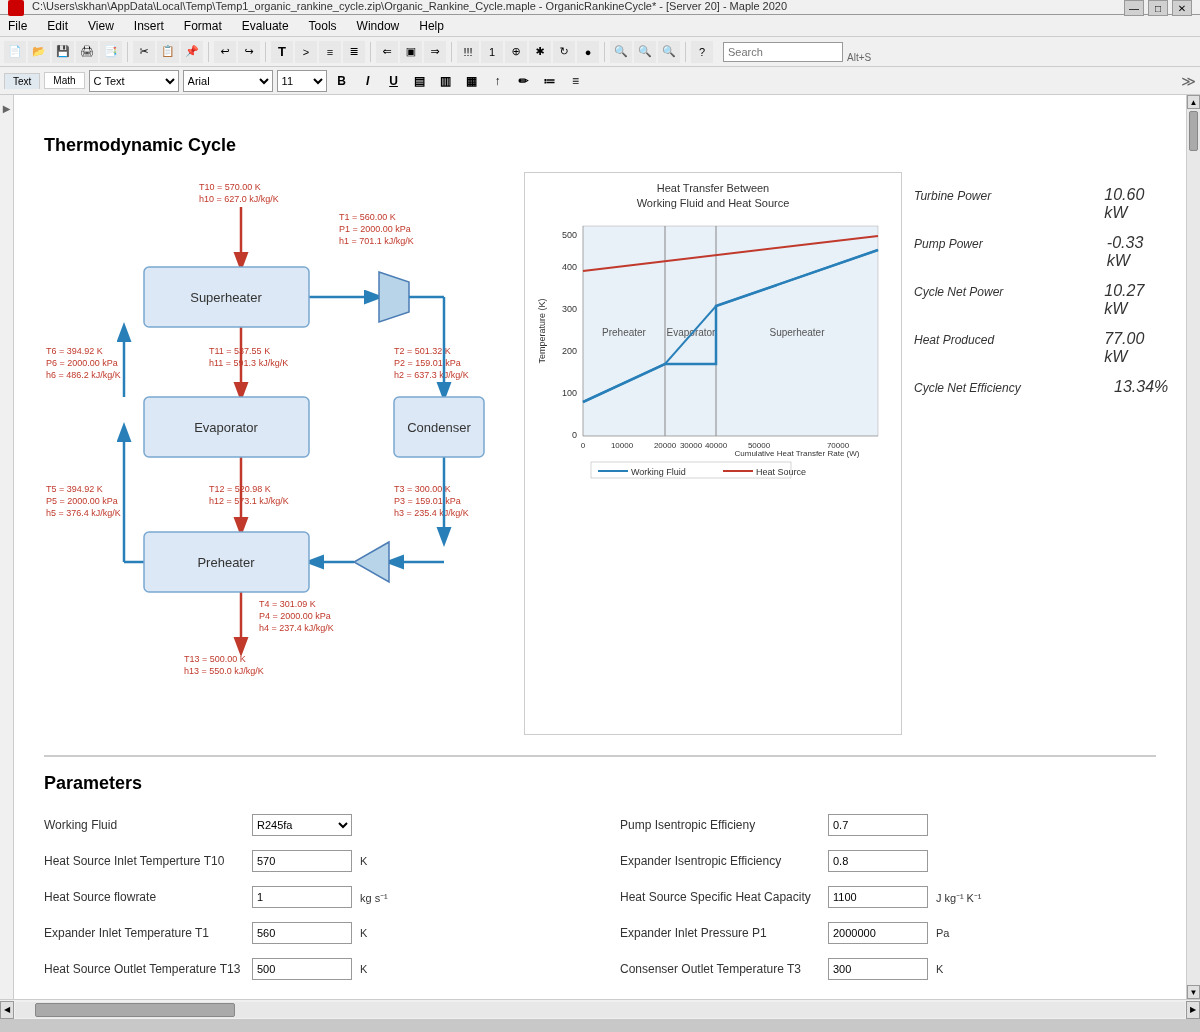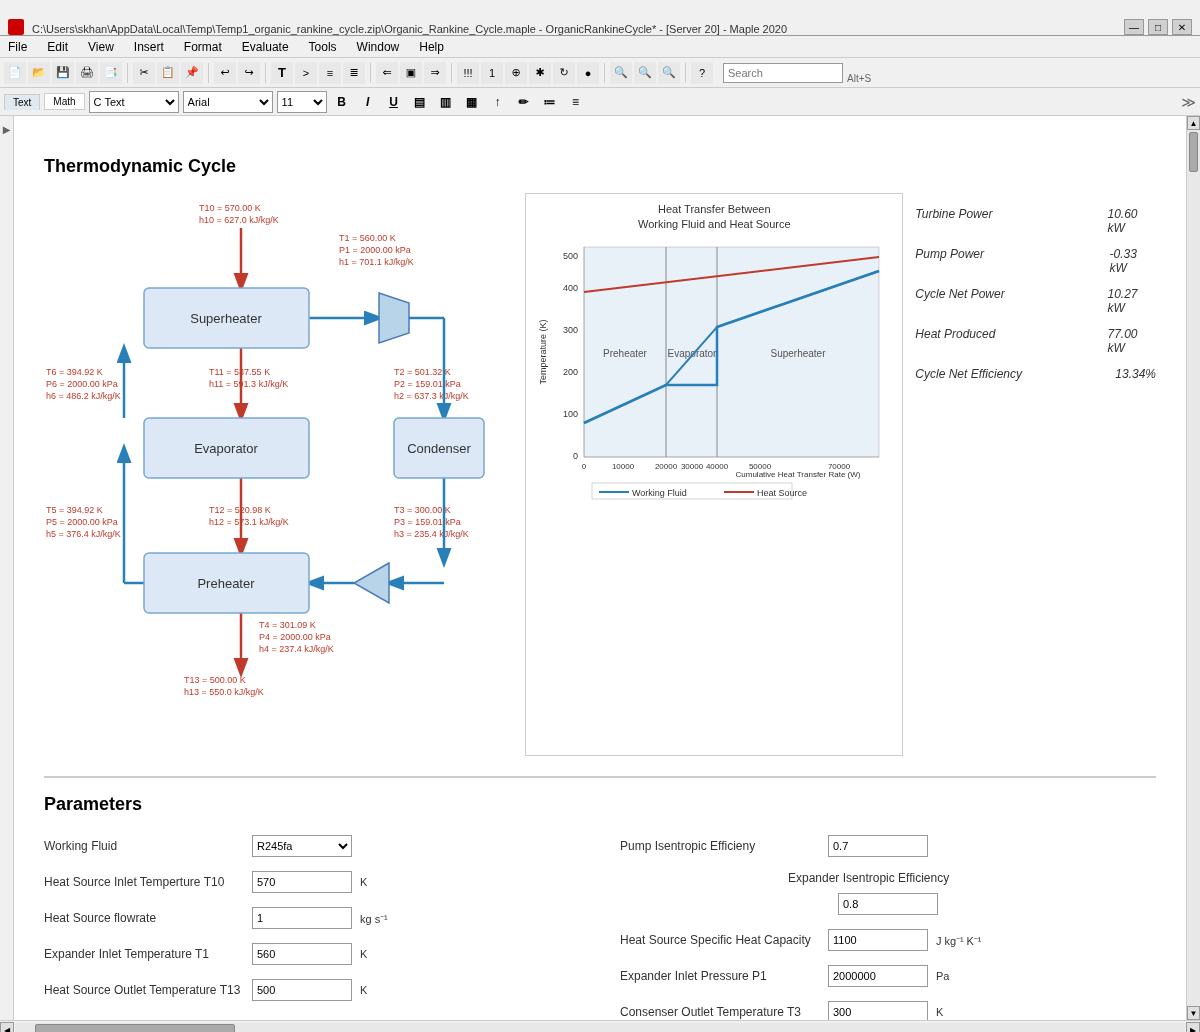--- a/index.html
+++ b/index.html
@@ -1,23 +1,23 @@
 <!DOCTYPE html>
 <html><head>
   <meta charset="utf-8">
   <style>
     * { box-sizing: border-box; margin: 0; padding: 0; }
     body { font-family: Arial, sans-serif; font-size: 12px; background: #c8c8c8; overflow: hidden; }
 
     
     .title-bar {
       background: #f0f0f0;
-      height: 36px;
-      display: flex;
-      align-items: flex-end;
+      height: 15px;
+      display: flex;
+      align-items: flex-start;
       padding: 0 8px;
       border-bottom: 1px solid #999;
       font-size: 12px;
       gap: 4px;
     }
     .title-bar .app-icon { width: 16px; height: 16px; background: #c00; border-radius: 2px; display: inline-block; margin-right: 4px; }
     .title-bar .title-text { flex: 1; font-size: 11px; color: #333; }
     .title-bar .win-controls { display: flex; gap: 4px; }
     .win-btn { width: 20px; height: 16px; background: #d0d0d0; border: 1px solid #999; font-size: 10px; display: flex; align-items: center; justify-content: center; cursor: pointer; }
 
@@ -99,21 +99,21 @@
     .section-header { font-size: 18px; font-weight: bold; margin-bottom: 16px; }
 
     
     .thermo-area { display: flex; gap: 20px; margin-bottom: 20px; }
     .cycle-diagram { flex: 1; position: relative; min-height: 560px; }
 
     
     .results-table { margin-top: 8px; }
     .result-row { display: flex; align-items: baseline; padding: 6px 0; border-bottom: none; font-style: italic; }
     .result-label { width: 180px; font-size: 12px; color: #333; }
-    .result-value { font-size: 12px; color: #333; margin-left: 20px; }
+    .result-value { font-size: 16px; color: #333; margin-left: 20px; }
 
     
     .params-section { border-top: 2px solid #ccc; padding-top: 16px; margin-top: 8px; }
     .params-header { font-size: 18px; font-weight: bold; margin-bottom: 20px; }
     .params-grid { display: grid; grid-template-columns: 1fr 1fr; gap: 14px 40px; }
     .param-row { display: flex; align-items: center; gap: 8px; }
     .param-label { font-size: 12px; color: #333; min-width: 200px; }
     .param-input { height: 22px; border: 1px solid #999; padding: 0 4px; font-size: 11px; width: 100px; background: white; }
     .param-unit { font-size: 11px; color: #333; white-space: nowrap; }
     .param-select { height: 22px; border: 1px solid #999; font-size: 11px; background: white; width: 100px; cursor: pointer; }
@@ -431,21 +431,21 @@
               </div>
             </div>
 
             <div>
 
               <div class="param-row" style="margin-bottom:14px;">
                 <span class="param-label">Pump Isentropic Efficieny</span>
                 <input type="text" class="param-input" value="0.7" style="">
               </div>
 
-              <div class="param-row" style="margin-bottom:14px;flex-direction:column;">
+              <div class="param-row" style="margin-bottom:14px;">
                 <span class="param-label">Expander Isentropic Efficiency</span>
                 <input type="text" class="param-input" value="0.8" style="">
               </div>
 
               <div class="param-row" style="margin-bottom:14px;">
                 <span class="param-label">Heat Source Specific Heat Capacity</span>
                 <input type="text" class="param-input" value="1100" style="">
                 <span class="param-unit">J kg⁻¹ K⁻¹</span>
               </div>
 

